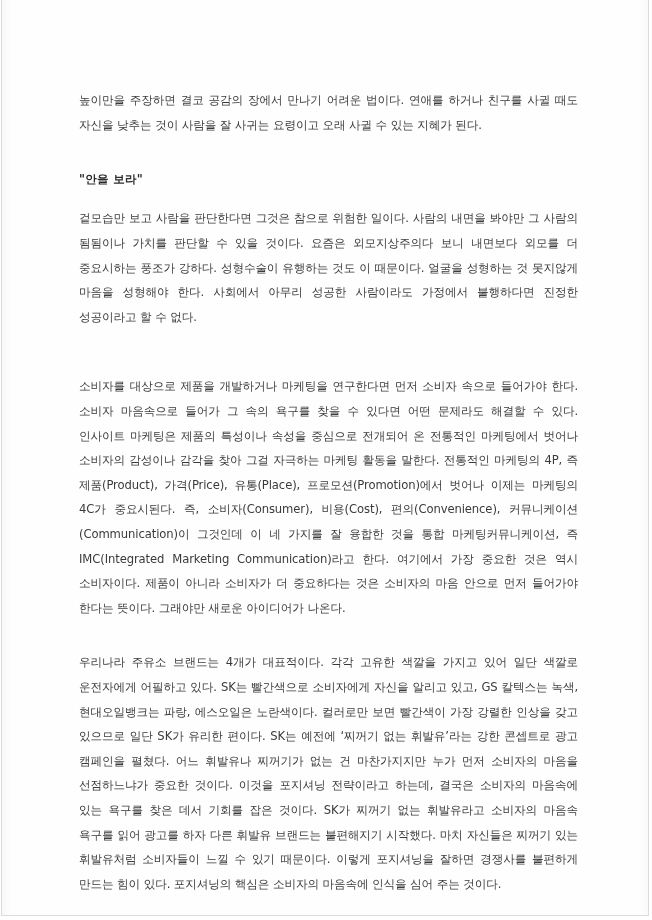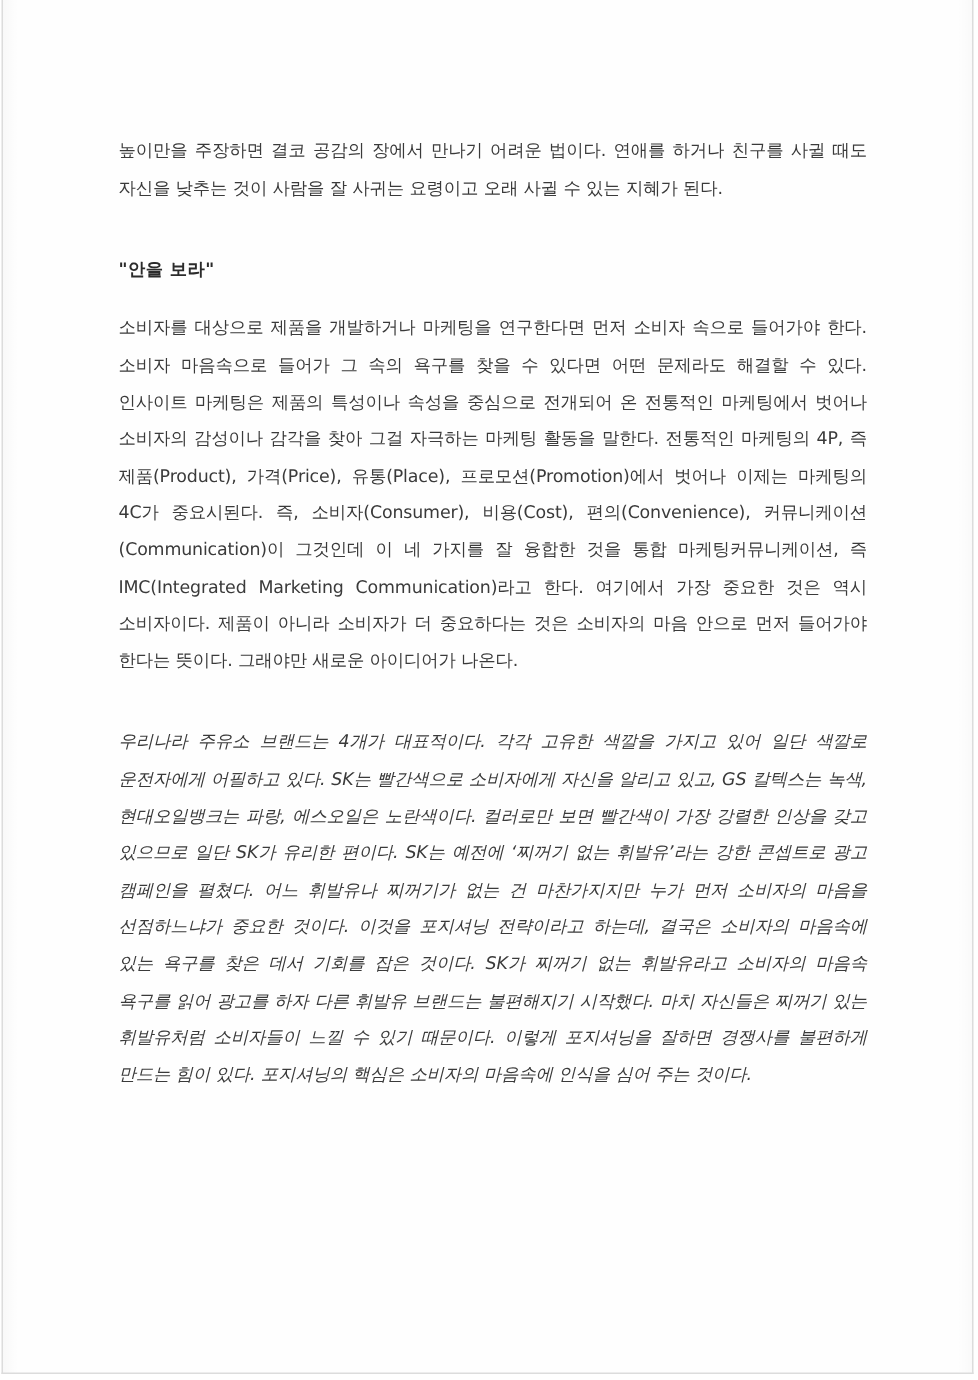--- a/index.html
+++ b/index.html
@@ -63,21 +63,21 @@
     color: #3a3a3a;
     text-align: justify;
     text-justify: inter-character;
     margin: 0 0 30px 0;
     letter-spacing: -0.1px;
     word-break: keep-all;
     -webkit-hyphens: none;
     hyphens: none;
   }
 
-  .doc-para:last-child { margin-bottom: 0; font-style: italic; }
+  .doc-para:last-child { margin-bottom: 0; }
 
   
   #para-intro {
     margin-bottom: 34px;
   }
 
   #para-inner {
     margin-bottom: 45px;
   }
 
@@ -87,19 +87,20 @@
 </head>
 <body>
 
 <div id="page-sheet">
   <div id="text-body">
 
     <p class="doc-para" id="para-intro">높이만을 주장하면 결코 공감의 장에서 만나기 어려운 법이다. 연애를 하거나 친구를 사귈 때도 자신을 낮추는 것이 사람을 잘 사귀는 요령이고 오래 사귈 수 있는 지혜가 된다.</p>
 
     <h2 class="doc-heading">"안을 보라"</h2>
 
+    <p class="doc-para" id="para-inner">겉모습만 보고 사람을 판단한다면 그것은 참으로 위험한 일이다. 사람의 내면을 봐야만 그 사람의 됨됨이나 가치를 판단할 수 있을 것이다. 요즘은 외모지상주의다 보니 내면보다 외모를 더 중요시하는 풍조가 강하다. 성형수술이 유행하는 것도 이 때문이다. 얼굴을 성형하는 것 못지않게 마음을 성형해야 한다. 사회에서 아무리 성공한 사람이라도 가정에서 불행하다면 진정한 성공이라고 할 수 없다.</p>
 
     <p class="doc-para" id="para-marketing">소비자를 대상으로 제품을 개발하거나 마케팅을 연구한다면 먼저 소비자 속으로 들어가야 한다. 소비자 마음속으로 들어가 그 속의 욕구를 찾을 수 있다면 어떤 문제라도 해결할 수 있다. 인사이트 마케팅은 제품의 특성이나 속성을 중심으로 전개되어 온 전통적인 마케팅에서 벗어나 소비자의 감성이나 감각을 찾아 그걸 자극하는 마케팅 활동을 말한다. 전통적인 마케팅의 4P, 즉 제품(Product), 가격(Price), 유통(Place), 프로모션(Promotion)에서 벗어나 이제는 마케팅의 4C가 중요시된다. 즉, 소비자(Consumer), 비용(Cost), 편의(Convenience), 커뮤니케이션(Communication)이 그것인데 이 네 가지를 잘 융합한 것을 통합 마케팅커뮤니케이션, 즉 IMC(Integrated Marketing Communication)라고 한다. 여기에서 가장 중요한 것은 역시 소비자이다. 제품이 아니라 소비자가 더 중요하다는 것은 소비자의 마음 안으로 먼저 들어가야 한다는 뜻이다. 그래야만 새로운 아이디어가 나온다.</p>
 
     <p class="doc-para" id="para-positioning">우리나라 주유소 브랜드는 4개가 대표적이다. 각각 고유한 색깔을 가지고 있어 일단 색깔로 운전자에게 어필하고 있다. SK는 빨간색으로 소비자에게 자신을 알리고 있고, GS 칼텍스는 녹색, 현대오일뱅크는 파랑, 에스오일은 노란색이다. 컬러로만 보면 빨간색이 가장 강렬한 인상을 갖고 있으므로 일단 SK가 유리한 편이다. SK는 예전에 ‘찌꺼기 없는 휘발유’라는 강한 콘셉트로 광고 캠페인을 펼쳤다. 어느 휘발유나 찌꺼기가 없는 건 마찬가지지만 누가 먼저 소비자의 마음을 선점하느냐가 중요한 것이다. 이것을 포지셔닝 전략이라고 하는데, 결국은 소비자의 마음속에 있는 욕구를 찾은 데서 기회를 잡은 것이다. SK가 찌꺼기 없는 휘발유라고 소비자의 마음속 욕구를 읽어 광고를 하자 다른 휘발유 브랜드는 불편해지기 시작했다. 마치 자신들은 찌꺼기 있는 휘발유처럼 소비자들이 느낄 수 있기 때문이다. 이렇게 포지셔닝을 잘하면 경쟁사를 불편하게 만드는 힘이 있다. 포지셔닝의 핵심은 소비자의 마음속에 인식을 심어 주는 것이다.</p>
 
   </div>
 </div>
 
 </body></html>

